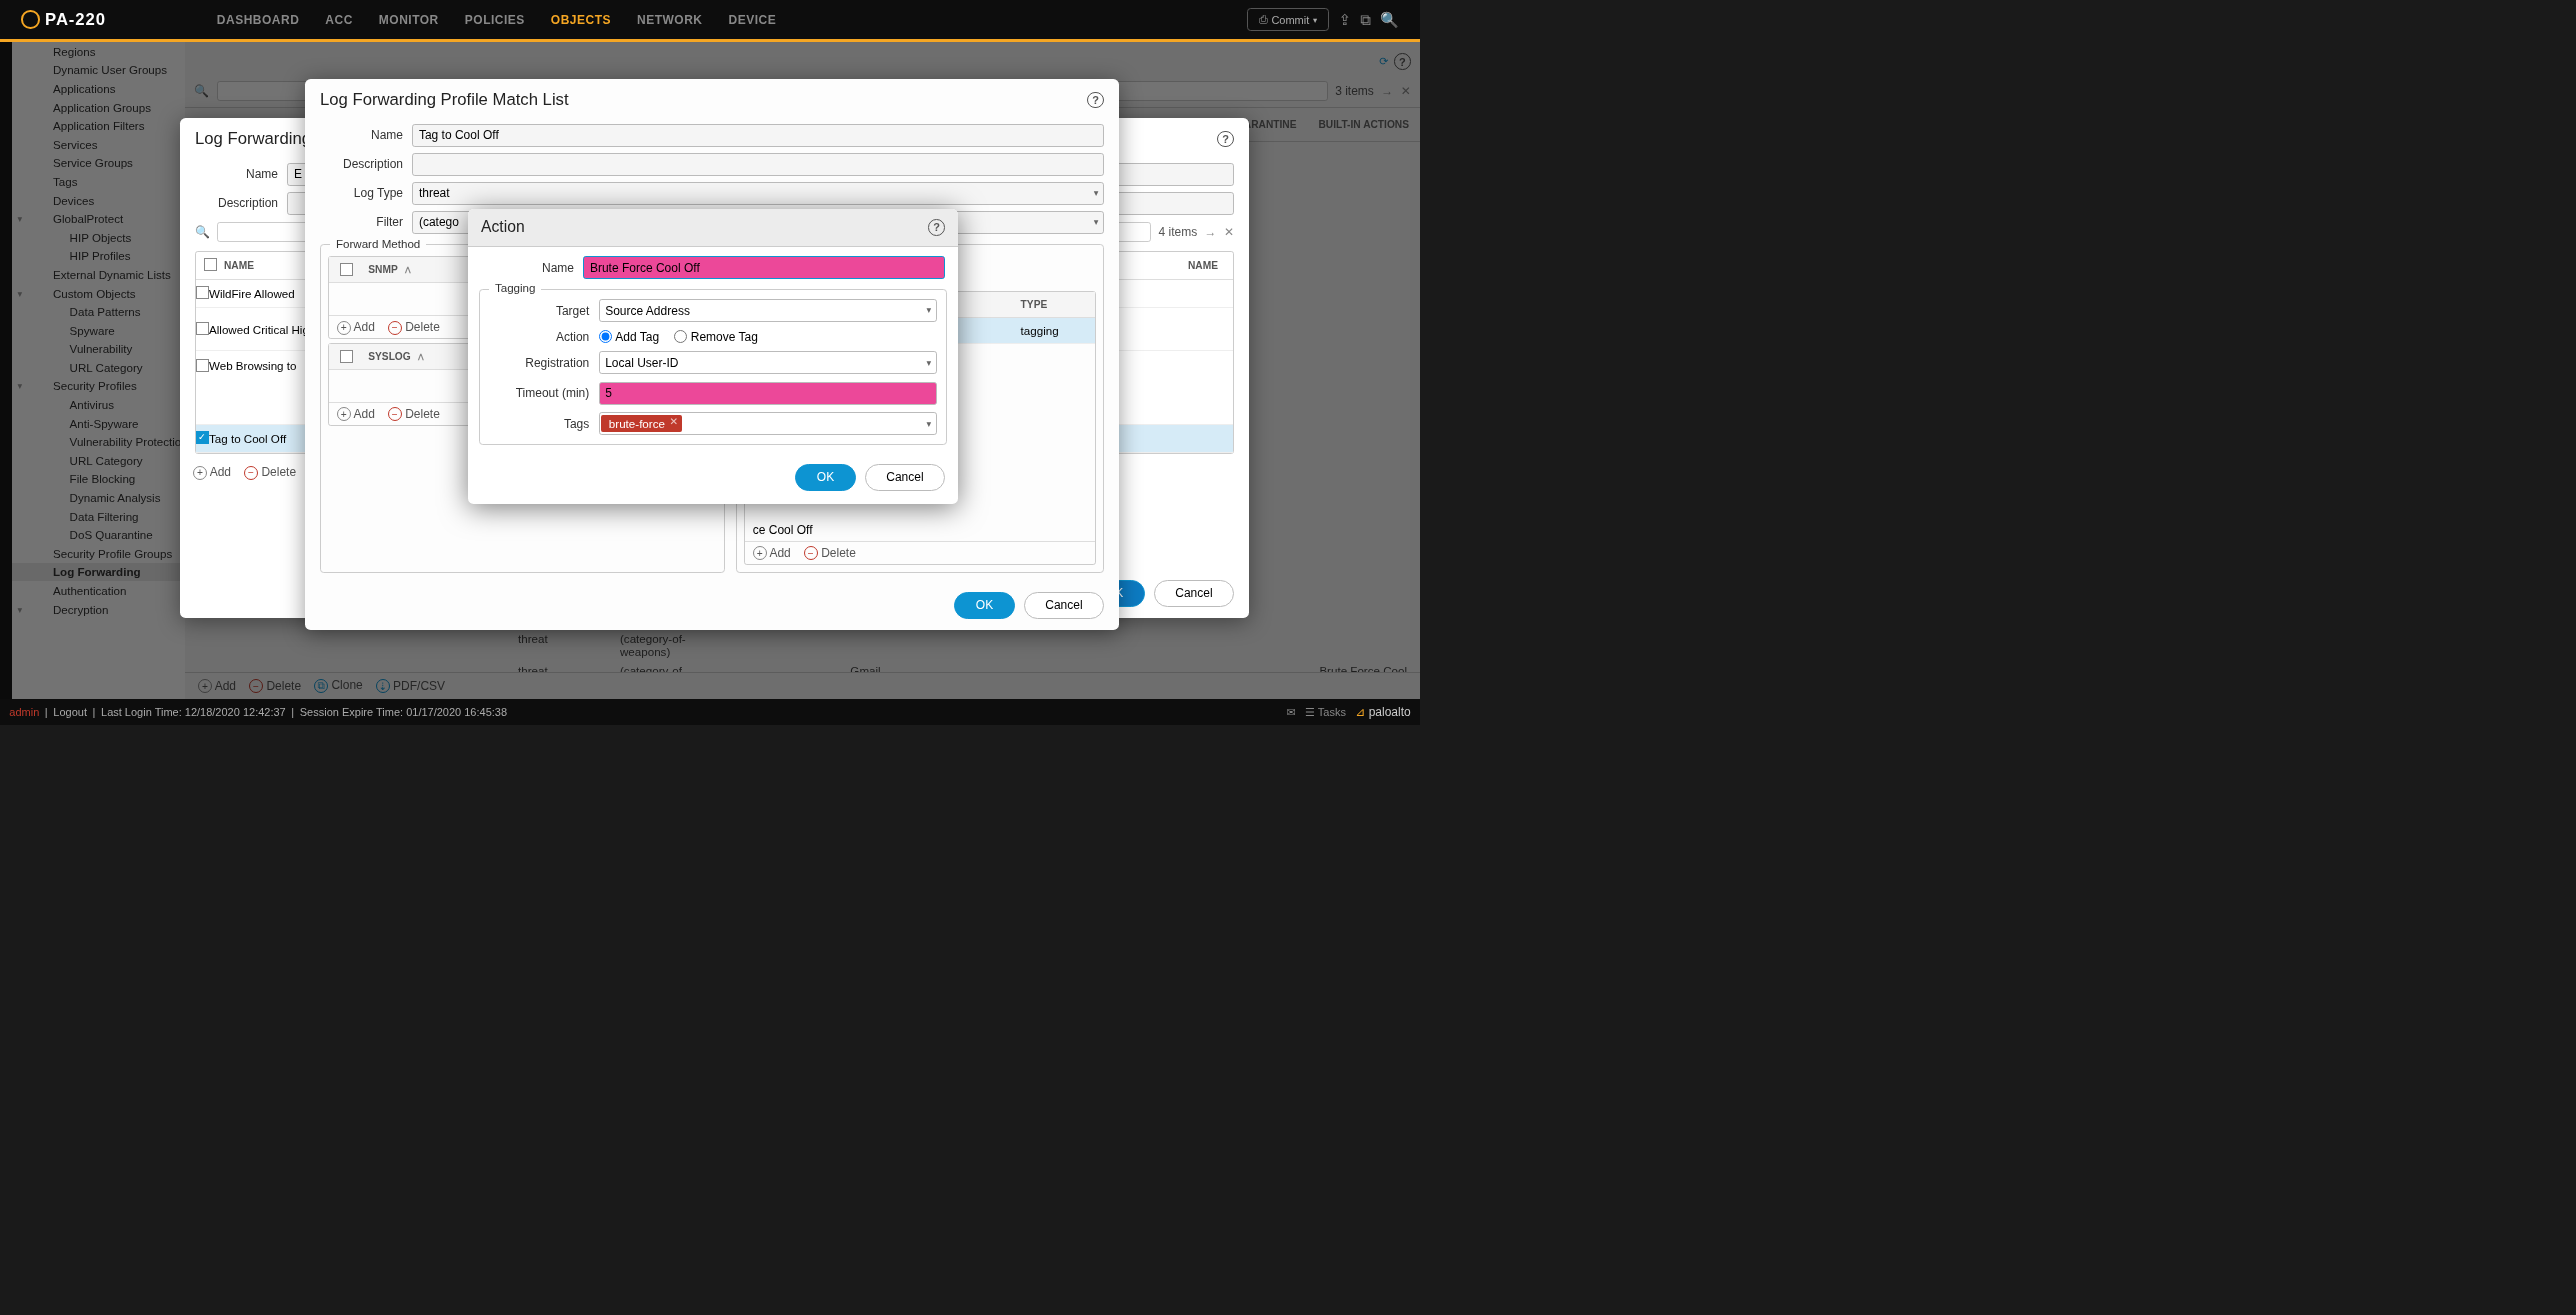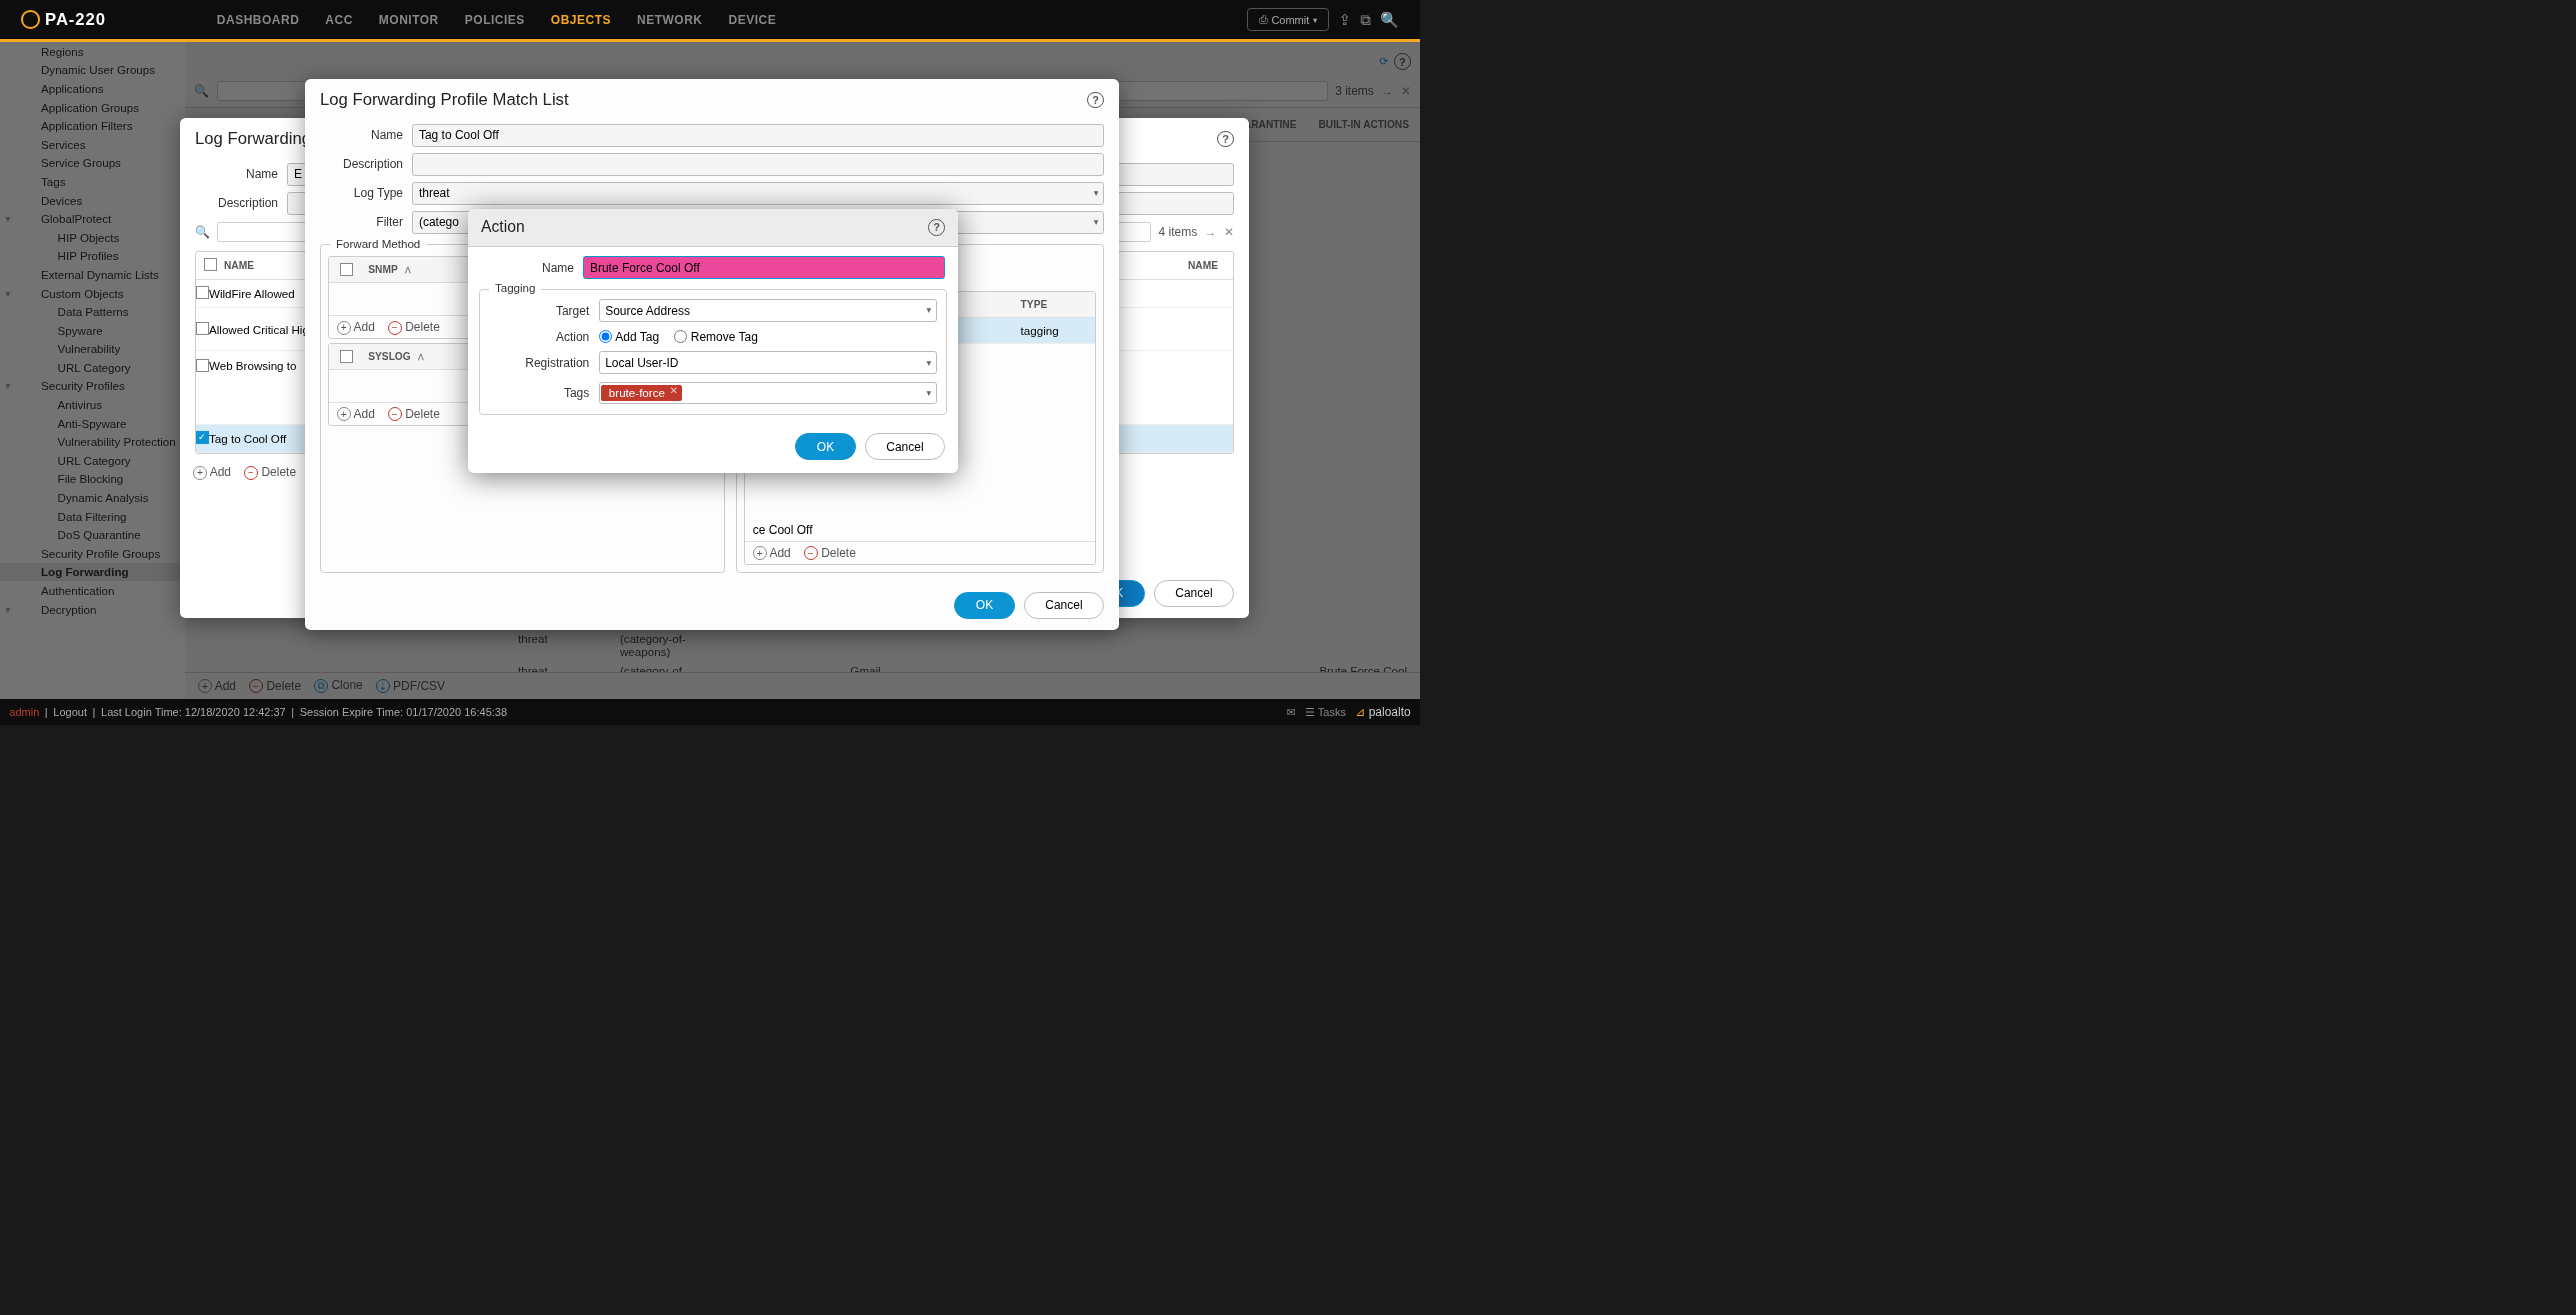--- a/index.html
+++ b/index.html
@@ -14,21 +14,21 @@
   .navtab.active { color: #f5a623; }
   .topbar-right { margin-left: auto; display: flex; align-items: center; gap: 9.3px; }
   .commit-btn { border: 0.9px solid #555; border-radius: 3.7px; padding: 3.7px 11px; color: #aaa; font-size: 11px; display: flex; align-items: center; gap: 3.7px; }
   .top-icon { color: #888; font-size: 15px; }
   .accent-line { height: 2.8px; background: #f5a623; }
 
   
   .scrim { position: absolute; inset: 42px 0 26px 0; background: rgba(0,0,0,0.55); z-index: 5; }
 
   
-  .sidebar { position: absolute; left: 0; top: 42px; bottom: 26px; width: 185px; background: #fff; overflow: hidden; }
+  .sidebar { position: absolute; left: 12px; top: 42px; bottom: 26px; width: 185px; background: #fff; overflow: hidden; }
   .tree-item { display: flex; align-items: center; gap: 5.6px; padding: 2.8px 5.6px 2.8px 20.4px; color: #333; font-size: 11.6px; }
   .tree-item.sub { padding-left: 37px; }
   .tree-item .ticon { width: 15px; height: 13px; display: inline-block; }
   .tree-item.selected { background: #e8e8e8; font-weight: 700; }
   .tree-caret { position: absolute; left: 5.6px; color: #999; font-size: 9.3px; }
   .tree-item.parent { position: relative; }
 
   
   .main-bg { position: absolute; left: 185px; right: 0; top: 42px; bottom: 26px; background: #f4f4f4; }
   .main-header { height: 39px; display: flex; align-items: center; justify-content: flex-end; padding: 0 9.3px; gap: 5.6px; color: #555; font-size: 11px; }
@@ -464,20 +464,24 @@
       </div>
     </div>
     <div class="form-row" style="padding:3.7px;">
         <div class="form-label" style="width:100px;">Registration</div>
       <div class="select">
           <div class="select-box">Local User-ID</div>
           <div class="select-caret">▾</div>
         </div>
     </div>
     <div class="form-row" style="padding:3.7px;">
+        <div class="form-label" style="width:100px;">Timeout (min)</div>
+      <input class="form-input" value="5" style="">
+    </div>
+    <div class="form-row" style="padding:3.7px;">
         <div class="form-label" style="width:100px;">Tags</div>
       <div class="select">
         <div class="select-box" style="padding:1.9px 20.4px 1.9px 1.9px;">
           <span class="tag"><span>brute-force</span><span class="rm">✕</span></span>
         </div>
         <div class="select-caret">▾</div>
       </div>
     </div>
   </div>
   <div class="front-btn-row">

